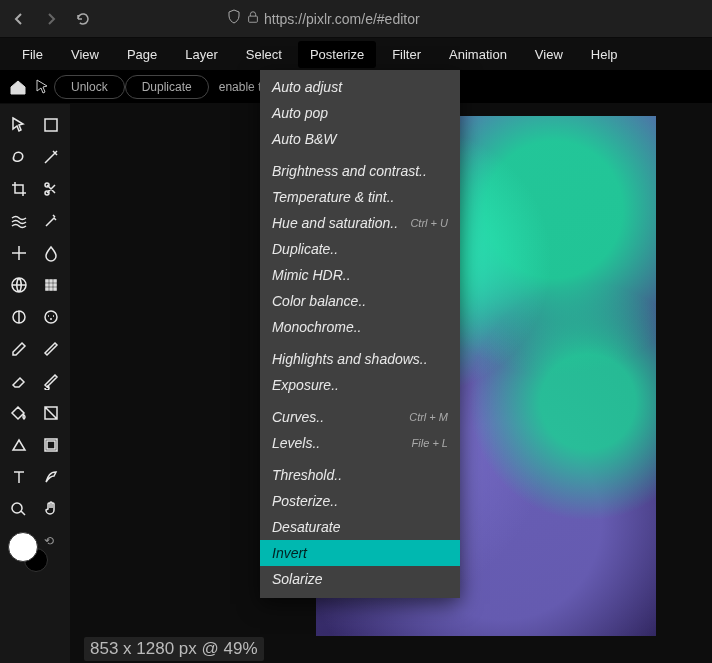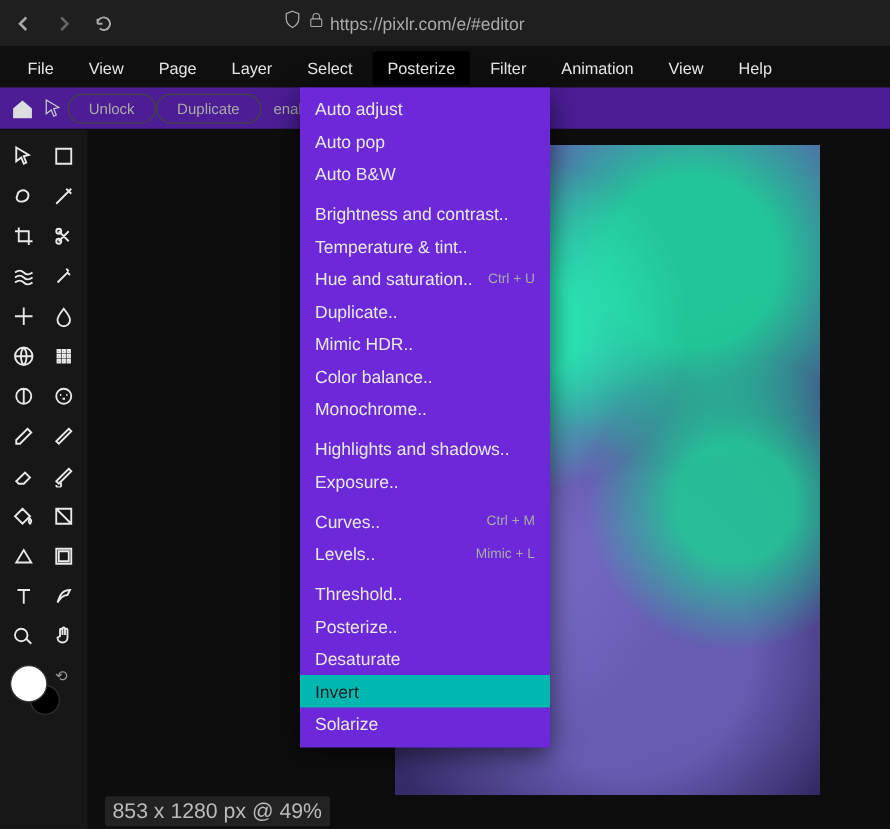--- a/index.html
+++ b/index.html
@@ -11,21 +11,21 @@
   .url-wrap { flex:1; display:flex; align-items:center; gap:4px; padding-left:120px; }
   .url-text { color:#aaa; font-size:14px; }
   .shield, .lock { color:#999; }
   
   
   .menubar { height:32px; background:#0f0f0f; display:flex; align-items:center; padding:0 10px; gap:4px; }
   .menu-item { padding:6px 12px; font-size:13px; color:#e6e6e6; cursor:pointer; border-radius:3px; }
   .menu-item.active { background:#000; }
   
   
-  .options-bar { height:34px; background:#4c1d95; display:flex; align-items:center; padding:0 6px; border-bottom:1px solid #0d0d0d; }
+  .options-bar { height:34px; background:#000000; display:flex; align-items:center; padding:0 6px; border-bottom:1px solid #0d0d0d; }
   .icon-btn { width:24px; height:24px; display:flex; align-items:center; justify-content:center; color:#ccc; }
   .pill-btn { border:1px solid #444; border-radius:14px; padding:4px 16px; font-size:12px; color:#aaa; background:transparent; cursor:pointer; }
   .hint-text { font-size:12px; color:#aaa; margin-left:10px; }
   
   
   .main { display:flex; height: calc(663px - 38px - 32px - 34px); position:relative; }
   .toolbox { width:70px; background:#171717; padding:6px 4px; display:grid; grid-template-columns:1fr 1fr; grid-auto-rows:30px; gap:2px; align-content:start; }
   .tool { display:flex; align-items:center; justify-content:center; color:#e8e8e8; cursor:pointer; border-radius:3px; }
   .tool svg { stroke:#e8e8e8; fill:none; stroke-width:1.5; }
   .swatch-wrap { grid-column:1 / span 2; height:52px; position:relative; margin-top:6px; }
@@ -40,21 +40,21 @@
       radial-gradient(circle at 70% 18%, rgba(28,210,150,0.9) 0 14%, transparent 34%),
       radial-gradient(circle at 80% 55%, rgba(34,200,150,0.9) 0 12%, transparent 30%),
       radial-gradient(circle at 18% 62%, rgba(120,110,200,0.7) 0 18%, transparent 40%),
       radial-gradient(circle at 55% 78%, rgba(110,100,190,0.85) 0 22%, transparent 46%),
       linear-gradient(160deg, #6a5fc4 0%, #514694 40%, #2a1f55 100%);
     filter: blur(0.5px);
   }
   .status-bar { position:absolute; left:14px; bottom:2px; font-size:17px; color:#bbb; background:#222; padding:2px 6px; border-radius:2px; }
   
   
-  .dropdown { position:absolute; left:240px; top:70px; width:200px; background:#6d28d9; color:#e8e8e8; box-shadow:0 6px 20px rgba(0,0,0,0.6); z-index:50; padding:4px 0 6px 0; }
+  .dropdown { position:absolute; left:260px; top:70px; width:200px; background:#404040; color:#e8e8e8; box-shadow:0 6px 20px rgba(0,0,0,0.6); z-index:50; padding:4px 0 6px 0;font-style:italic; }
   .dd-item { display:flex; align-items:center; justify-content:space-between; padding:5px 12px; font-size:14px; cursor:pointer; white-space:nowrap; }
   .dd-item.highlight { background:#00b8b0; color:#022; }
   .dd-short { font-size:11px; color:#aaa; }
   .dd-sep { height:6px; }
 </style>
 </head>
 <body>
 
 <div class="browser-bar">
   <div class="nav-btn">
@@ -301,21 +301,21 @@
     <div class="dd-item">
       <span>Exposure..</span>
     </div>
     <div class="dd-sep"></div>
     <div class="dd-item">
       <span>Curves..</span>
       <span class="dd-short">Ctrl + M</span>
     </div>
     <div class="dd-item">
       <span>Levels..</span>
-      <span class="dd-short">Mimic + L</span>
+      <span class="dd-short">File + L</span>
     </div>
     <div class="dd-sep"></div>
     <div class="dd-item">
       <span>Threshold..</span>
     </div>
     <div class="dd-item">
       <span>Posterize..</span>
     </div>
     <div class="dd-item">
       <span>Desaturate</span>

